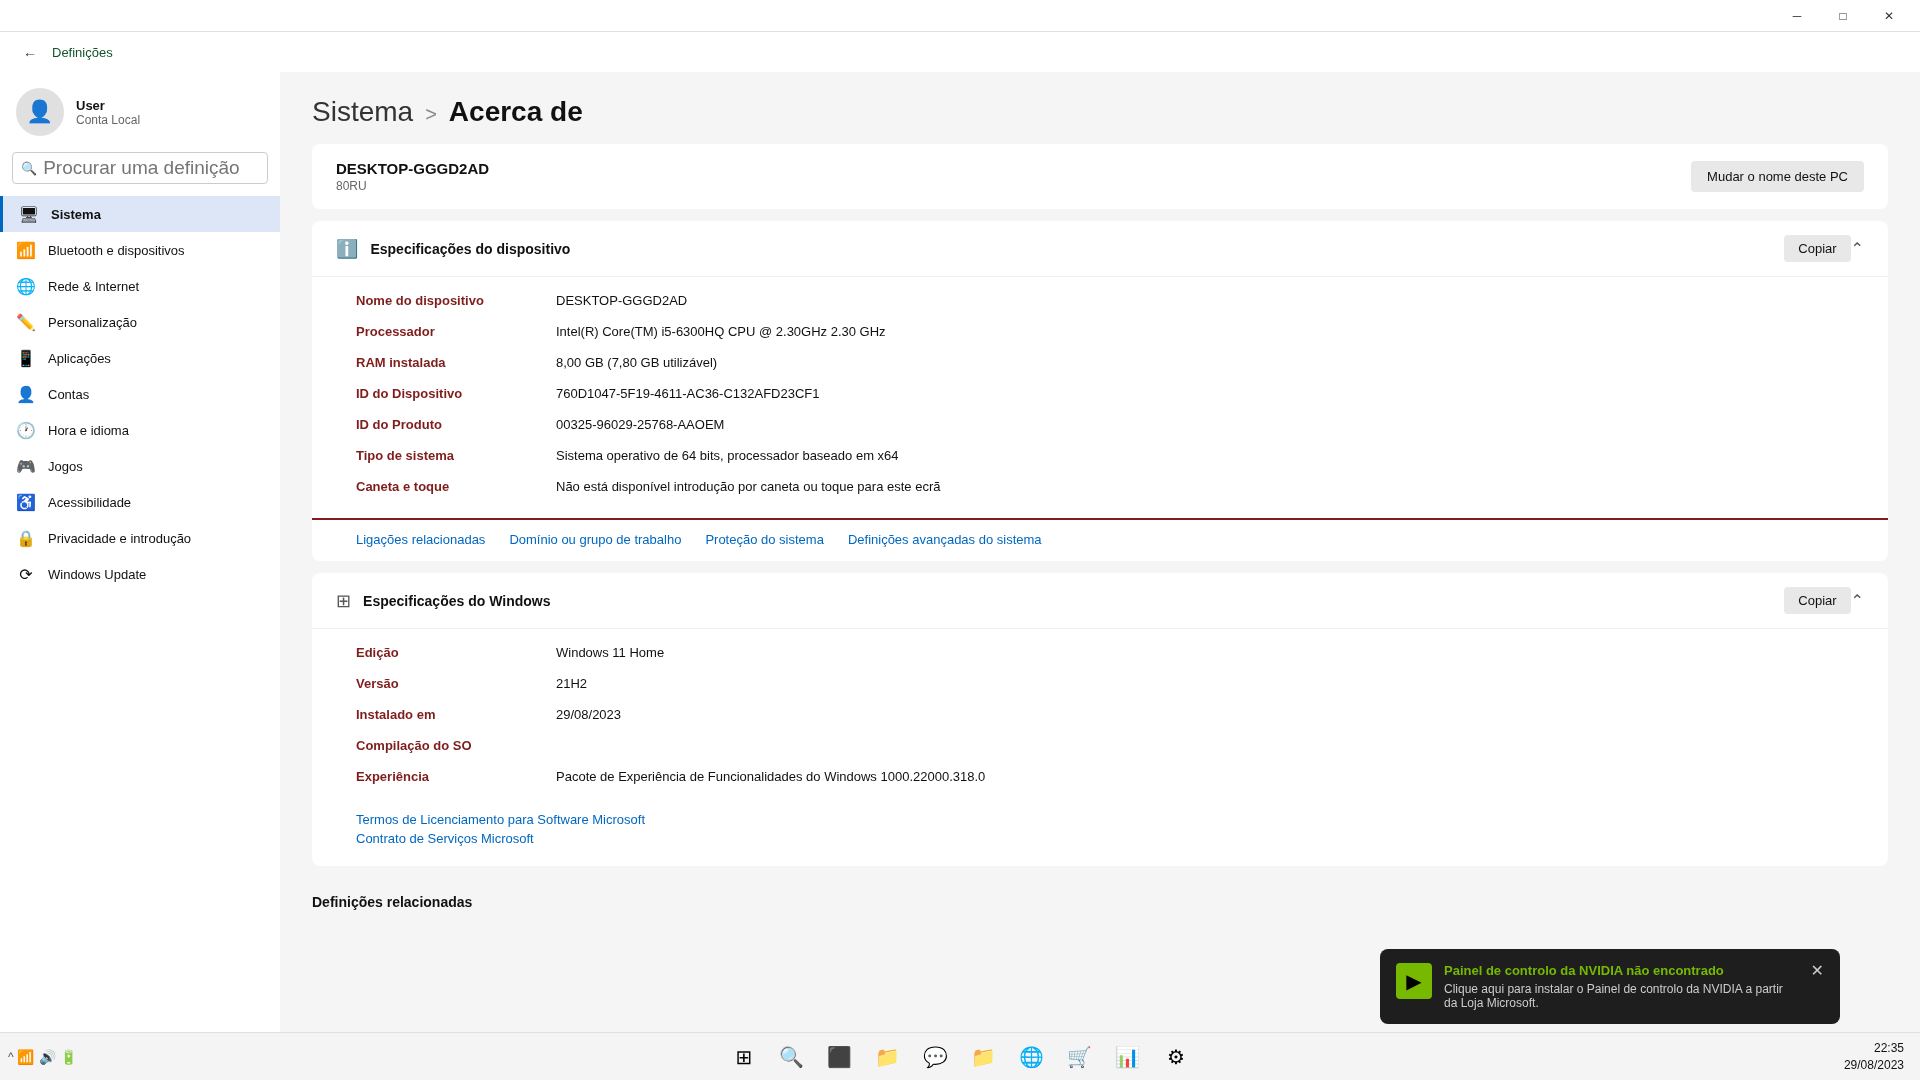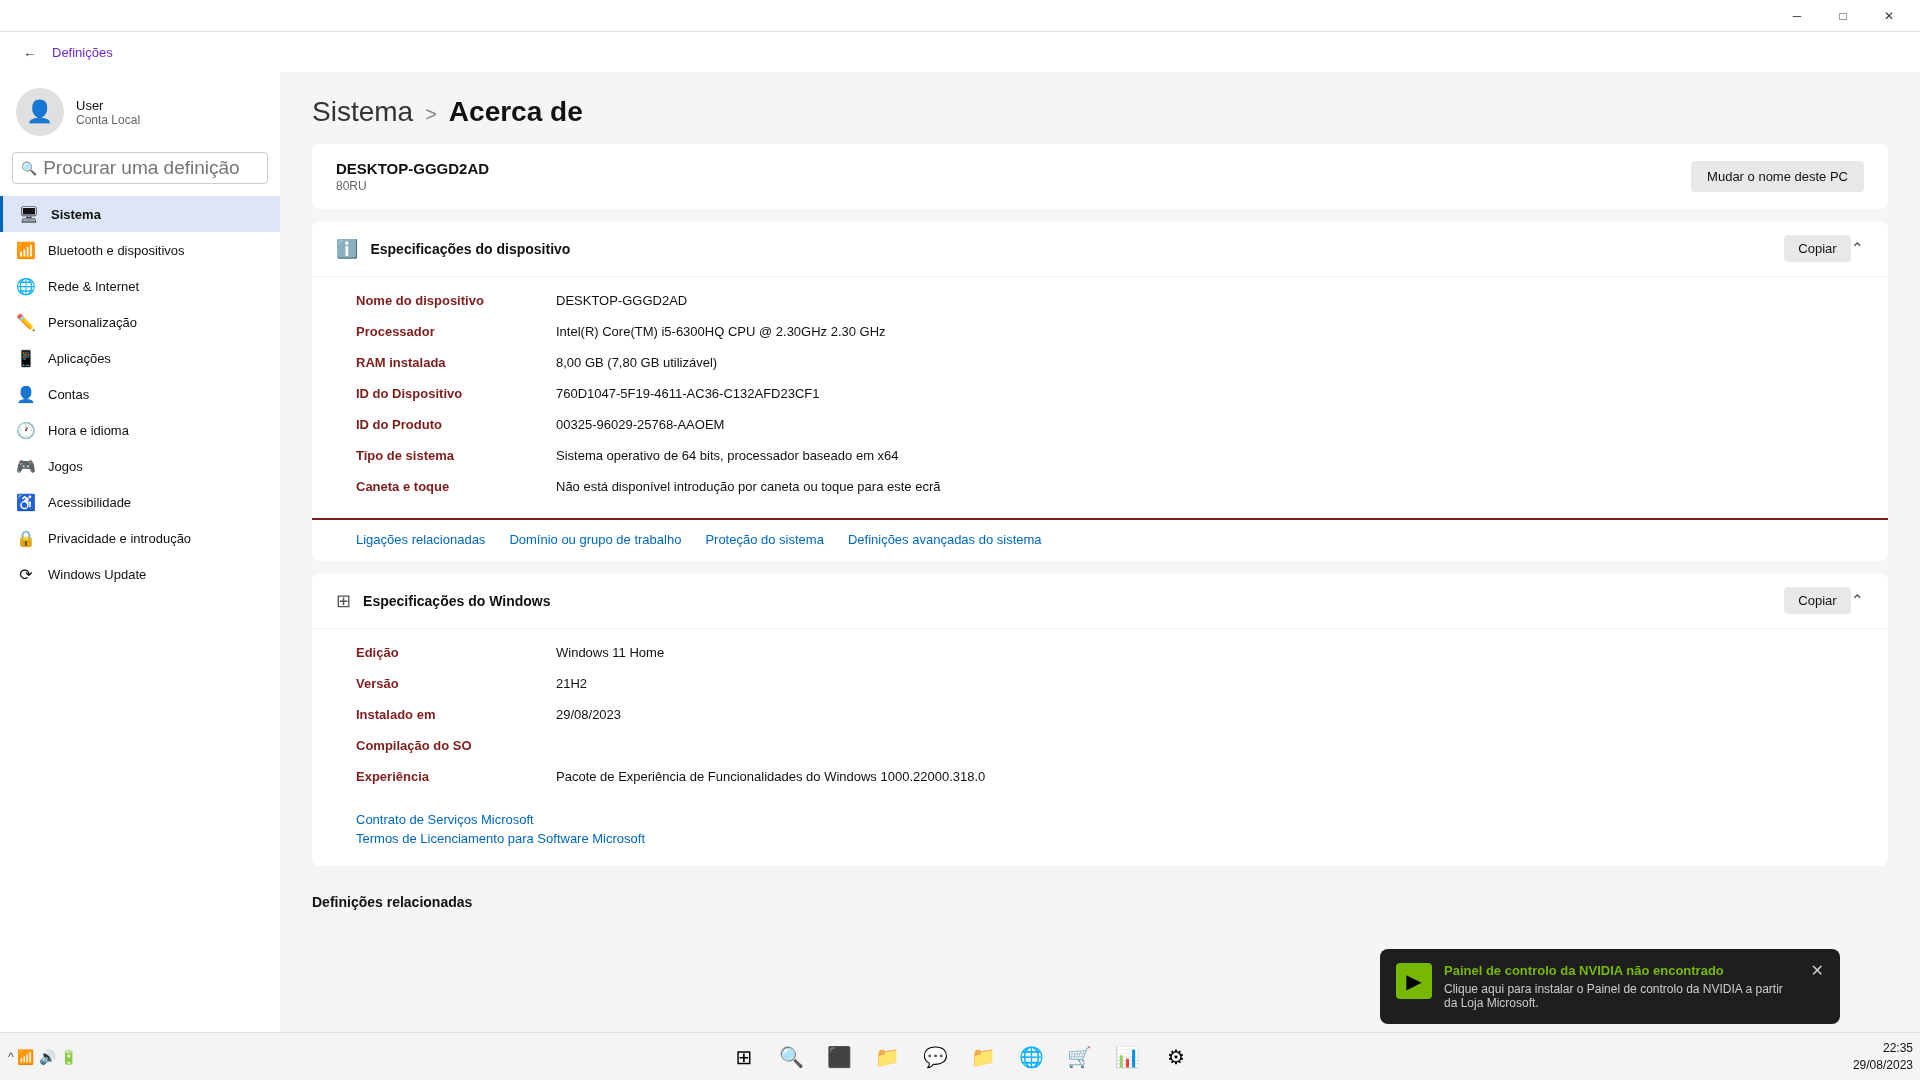--- a/index.html
+++ b/index.html
@@ -62,21 +62,21 @@
       border-radius: 50%;
       border: none;
       background: transparent;
       cursor: pointer;
       display: flex; align-items: center; justify-content: center;
       font-size: 14px;
       color: #333;
     }
     .app-title {
       font-size: 13px;
-      color: #6d28d9;
+      color: #14532d;
       font-weight: 400;
     }
 
     
     .content-wrapper {
       display: flex;
       flex: 1;
       overflow: hidden;
     }
 
@@ -100,21 +100,21 @@
       width: 48px; height: 48px;
       border-radius: 50%;
       background: #e0e0e0;
       display: flex; align-items: center; justify-content: center;
       font-size: 22px;
       color: #666;
       flex-shrink: 0;
     }
     .user-info .username {
       font-size: 13px;
-      font-weight: 400;
+      font-weight: 700;
       color: #111;
     }
     .user-info .account-type {
       font-size: 12px;
       color: #666;
     }
     .search-box {
       margin: 4px 12px 12px 12px;
       display: flex;
       align-items: center;
@@ -323,21 +323,21 @@
     }
     .taskbar-icon {
       width: 44px; height: 44px;
       display: flex; align-items: center; justify-content: center;
       border-radius: 6px;
       cursor: pointer;
       font-size: 20px;
     }
     .taskbar-right {
       position: absolute;
-      right: 7px;
+      right: 16px;
       display: flex;
       align-items: flex-start;
       gap: 8px;
     }
     .taskbar-clock {
       text-align: right;
       font-size: 12px;
       color: #111;
       line-height: 1.4;
     }
@@ -567,22 +567,22 @@
             <div class="spec-row">
     <span class="spec-label">Compilação do SO</span>
   </div>
             <div class="spec-row">
     <span class="spec-label">Experiência</span>
     <span class="spec-value">Pacote de Experiência de Funcionalidades do Windows 1000.22000.318.0</span>
   </div>
           </div>
 
         <div class="spec-links">
+          <a>Termos de Licenciamento para Software Microsoft</a>
           <a>Contrato de Serviços Microsoft</a>
-          <a>Termos de Licenciamento para Software Microsoft</a>
         </div>
       </div>
 
       <div class="related-defs-title">Definições relacionadas</div>
 
     </div>
   </div>
 </div>
 
 <div class="notification">

